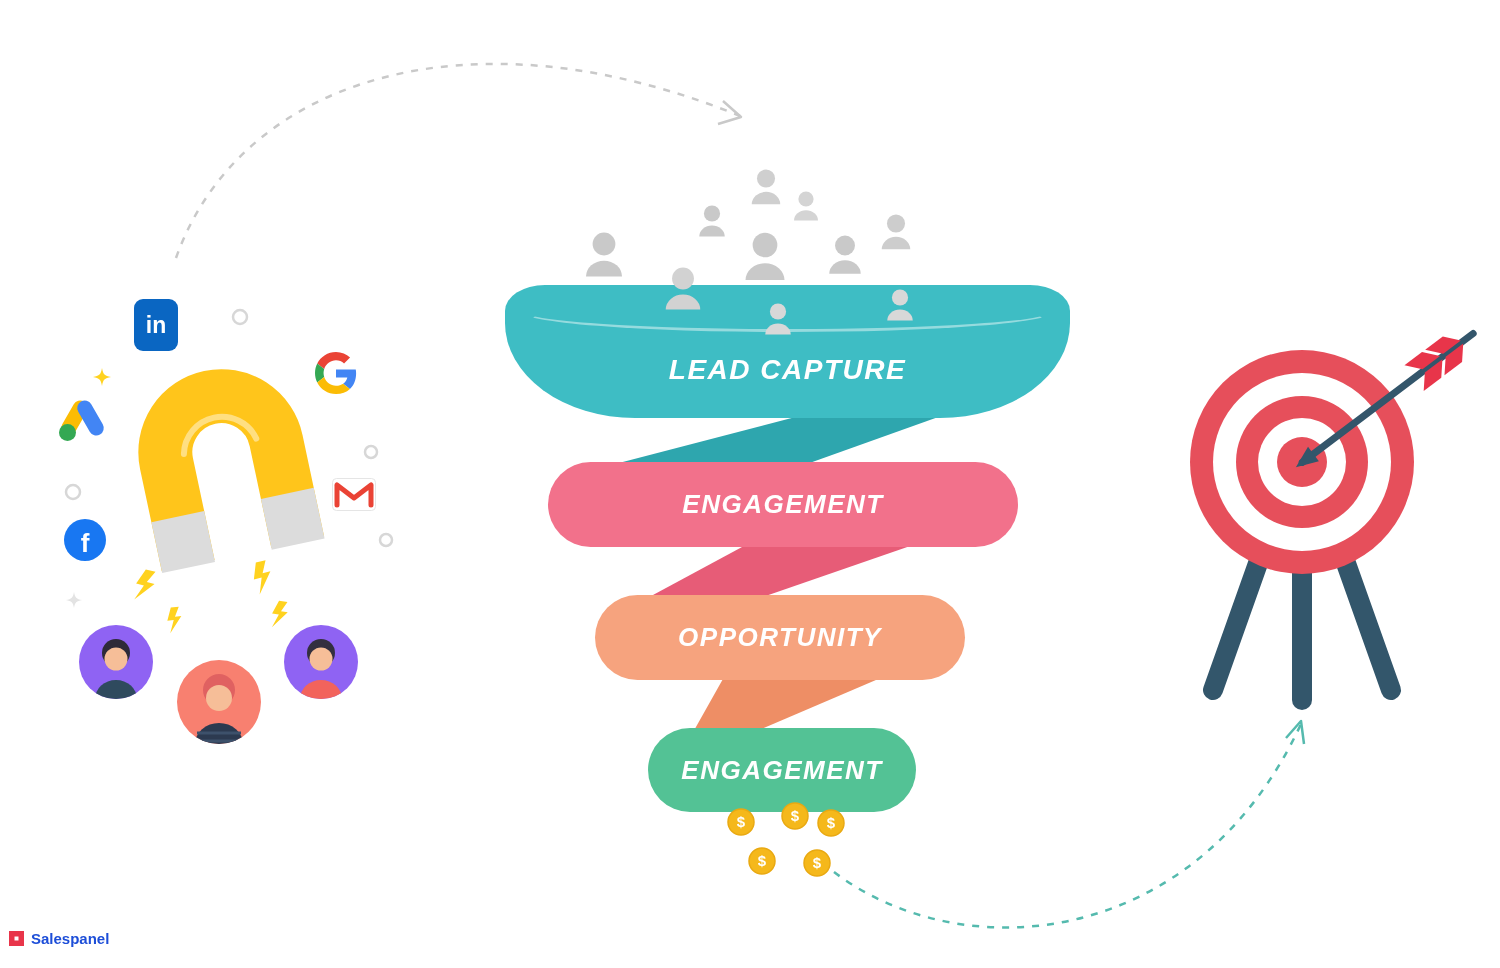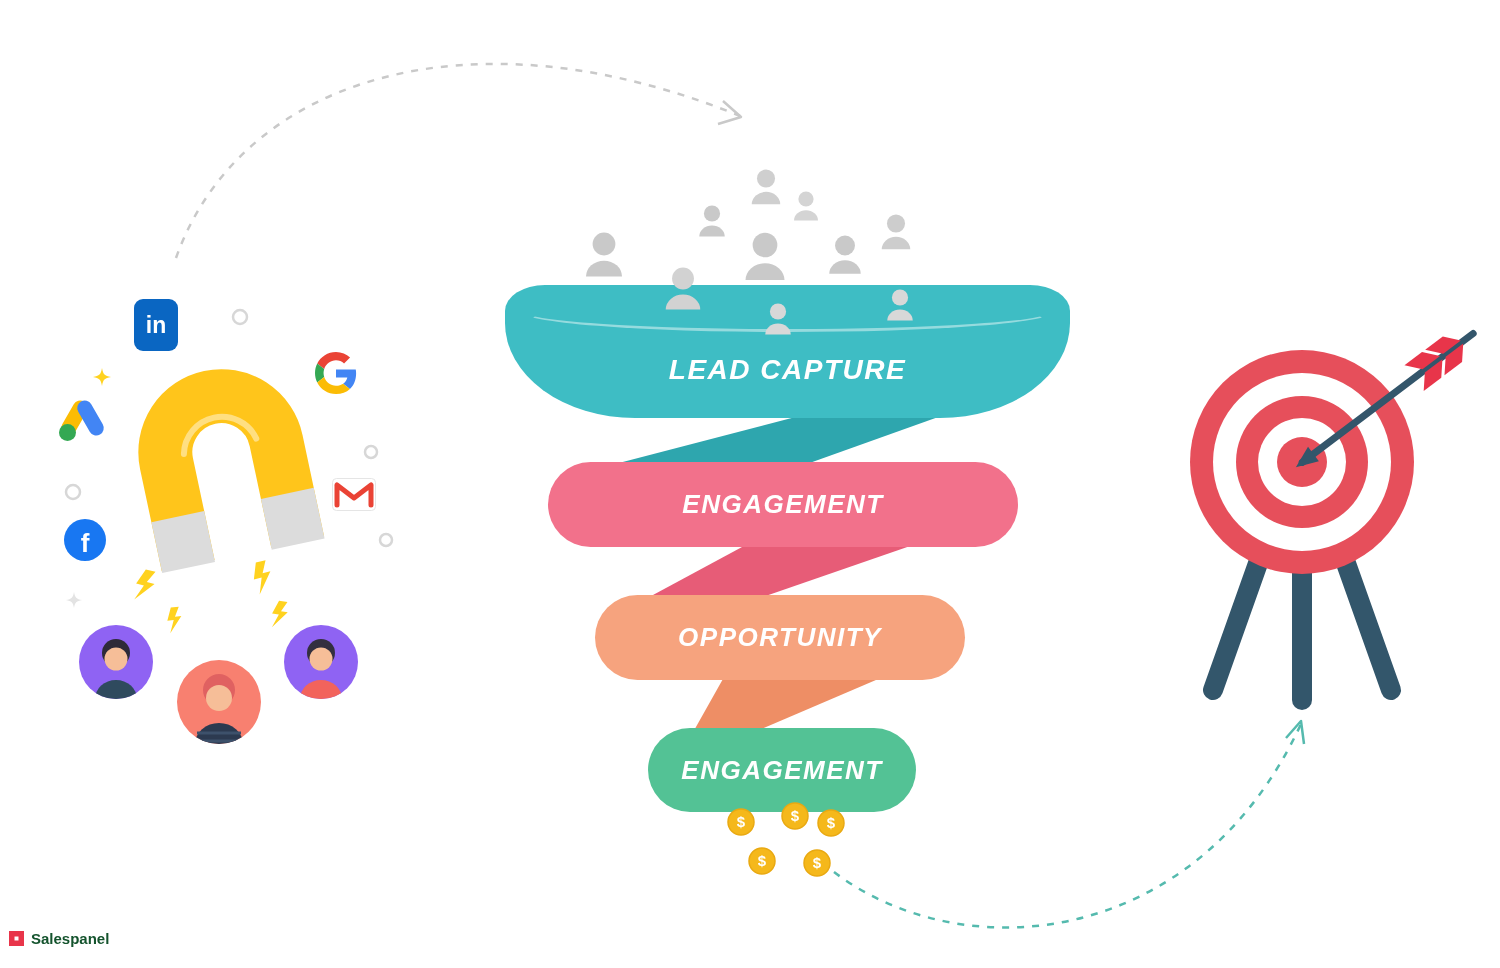--- a/index.html
+++ b/index.html
@@ -25,21 +25,21 @@
   
   .dash-gray{fill:none;stroke:#C9C9C9;stroke-width:2.5;stroke-dasharray:7 8;}
   .dash-teal{fill:none;stroke:#55BAAE;stroke-width:2.5;stroke-dasharray:7 8;}
   .arrowhead-gray{fill:none;stroke:#C9C9C9;stroke-width:2.5;stroke-linejoin:round;}
   .arrowhead-teal{fill:none;stroke:#55BAAE;stroke-width:2.5;stroke-linejoin:round;}
   .deco-ring{fill:none;stroke:#D7D7D7;stroke-width:2.5;}
   .leg{stroke:#33566B;stroke-width:20;stroke-linecap:round;}
   .coin-text{fill:#ffffff;font-family:"Liberation Sans",sans-serif;font-size:15px;font-weight:700;}
   
   .logo{position:absolute;display:flex;align-items:center;gap:6px;}
-  .logo-text{color:#14532d;font-size:15px;font-weight:600;}
+  .logo-text{color:#1d4ed8;font-size:15px;font-weight:600;}
 </style>
 </head>
 <body>
 
 <div class="canvas">
 
   <svg class="layer" width="1500" height="968" viewBox="0 0 1500 968">
     <polygon points="830,408 1042,380 790,470 592,470" fill="#2EA6AE"></polygon>
     <polygon points="755,540 968,526 748,602 640,602" fill="#E75C77"></polygon>
     <polygon points="728,670 918,662 750,734 692,734" fill="#EE8E65"></polygon>

